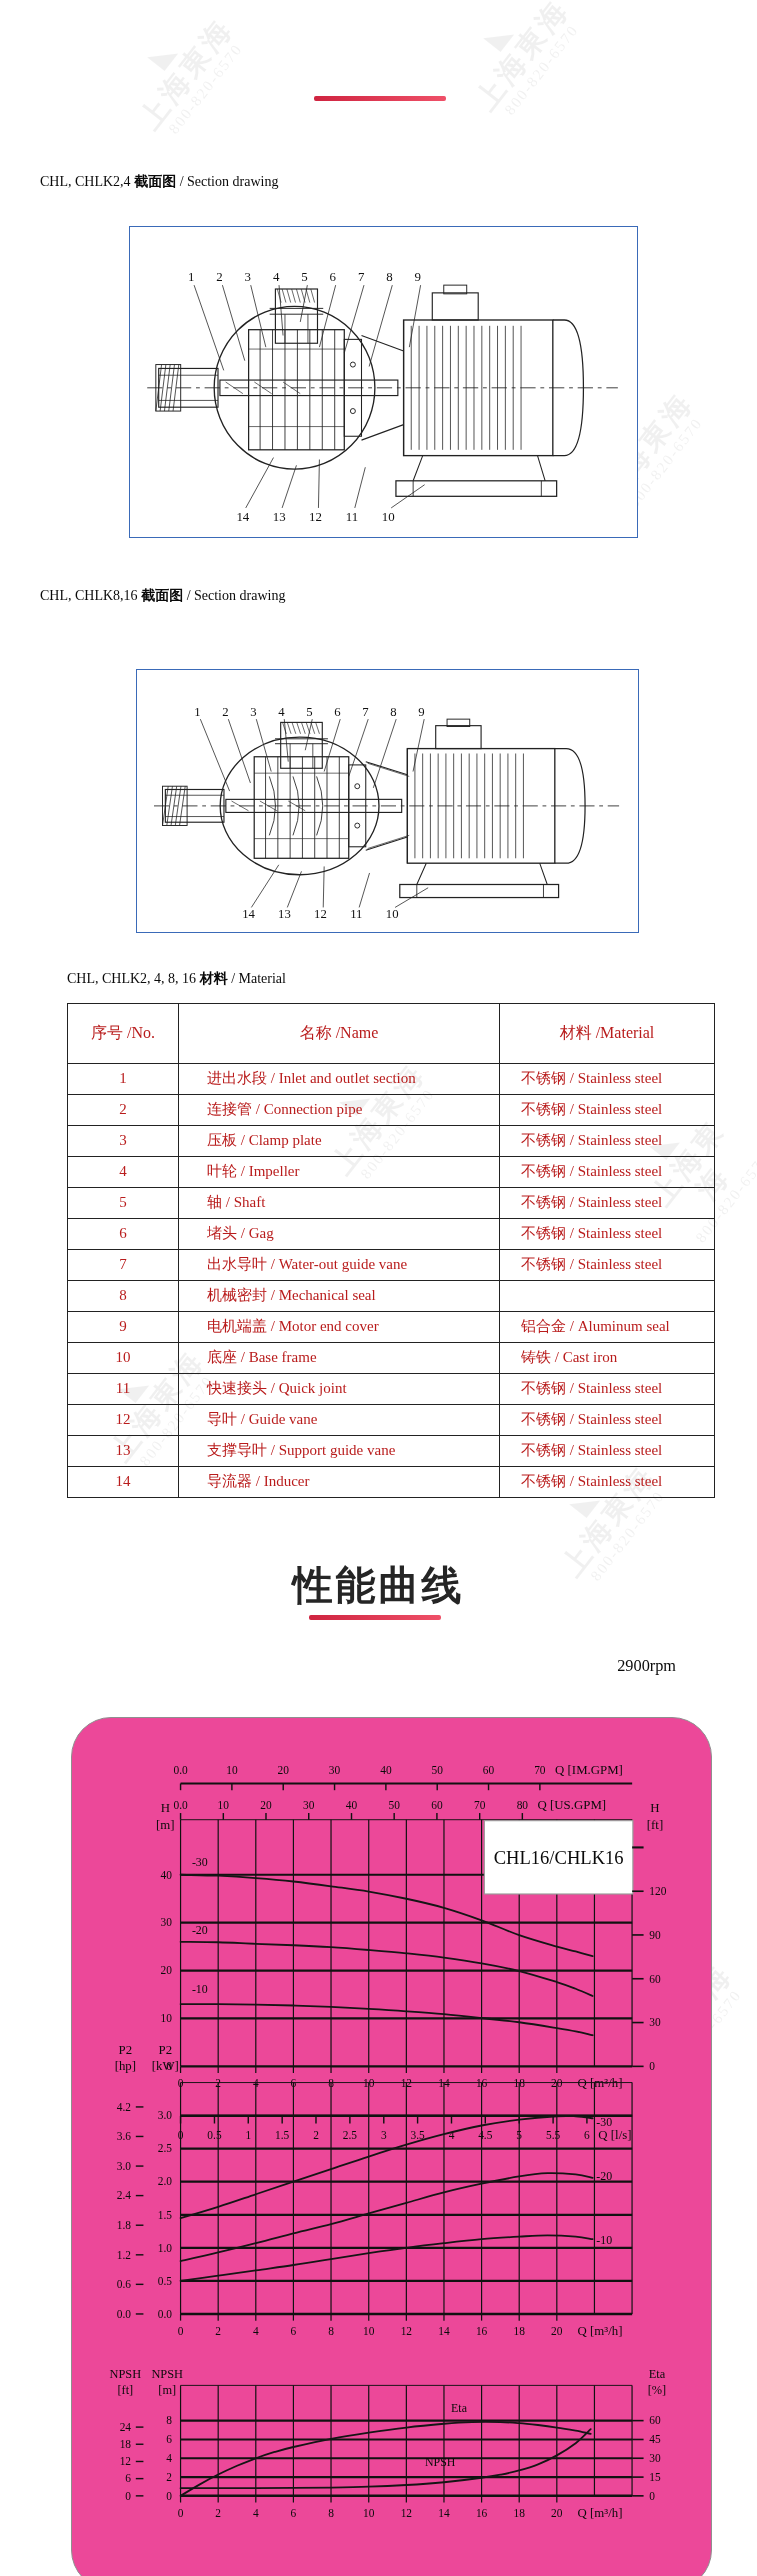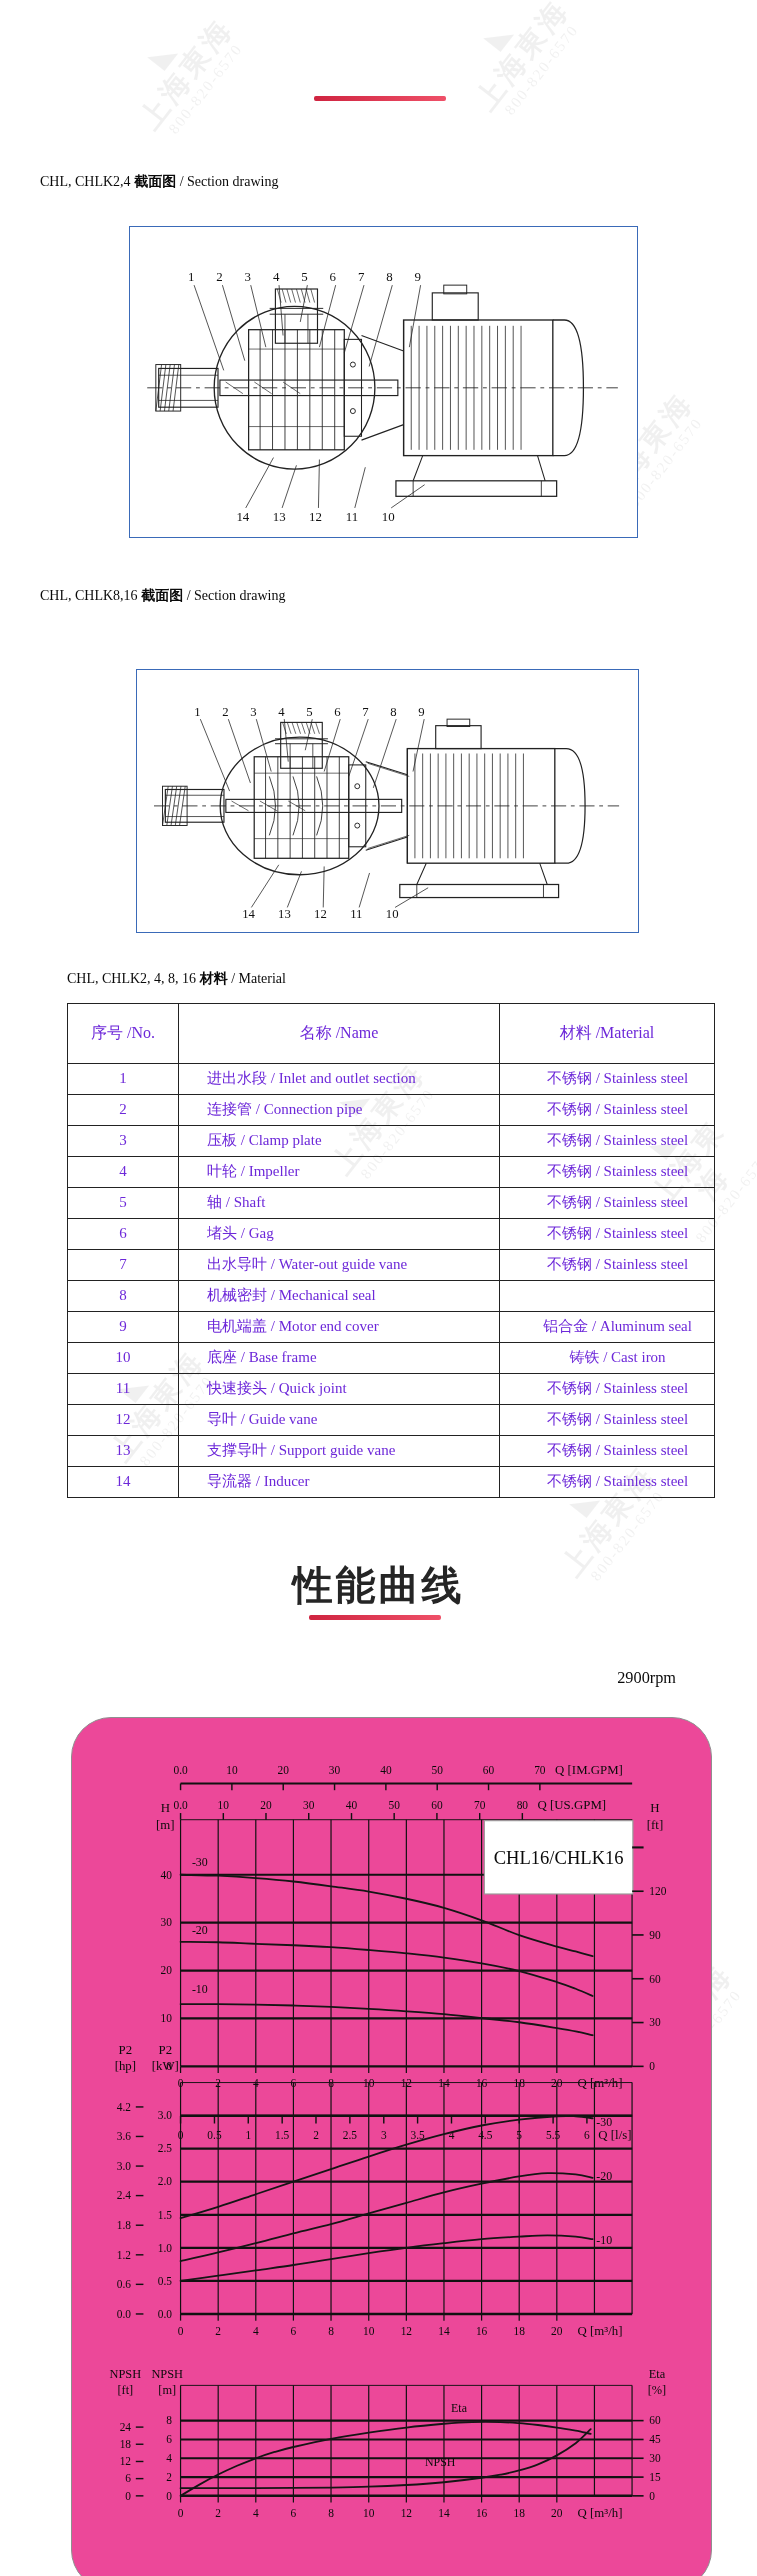--- a/index.html
+++ b/index.html
@@ -12,29 +12,29 @@
   .wm .wm-num{font-size:15.3px;display:block;letter-spacing:1.9px;}
   .sec-title{position:absolute;left:0;width:757px;text-align:center;
              font-family:"DejaVu Sans","Liberation Sans",sans-serif;
              font-size:40px;font-weight:700;color:#252525;letter-spacing:2.9px;}
   .redbar{position:absolute;height:4.8px;border-radius:1.9px;}
   .heading{position:absolute;font-size:14px;color:#0a0a0a;white-space:nowrap;}
   .heading .cjk{font-weight:700;}
   .draw-box{position:absolute;background:#fff;border:1.9px solid #3a6ab8;}
   .draw-box svg{display:block;}
   .mat-table{position:absolute;border-collapse:collapse;table-layout:fixed;
-             font-size:15px;color:#6d28d9;border-radius:12px;}
+             font-size:15px;color:#b91c1c;border-radius:12px;}
   .mat-table td,.mat-table th{border:1px solid #222;font-weight:normal;
              height:30px;padding:0;line-height:1.15;}
   .mat-table tr.hdr th{height:59px;text-align:center;font-size:16px;}
   .mat-table td.c-no{text-align:center;}
   .mat-table td.c-name{text-align:left;padding-left:28px;}
-  .mat-table td.c-mat{text-align:center;padding-left:21px;}
+  .mat-table td.c-mat{text-align:left;padding-left:21px;}
   .mat-table{border:1.9px solid #111;}
-  .rpm{position:absolute;font-size:16.3px;color:#0a0a0a;text-align:right;margin-top:12px;}
+  .rpm{position:absolute;font-size:16.3px;color:#0a0a0a;text-align:right;}
   .perf-box{position:absolute;background:#ec4899;border:1.9px solid #8f8f8f;border-radius:40px;margin-top:28px;}
 </style>
 </head>
 <body>
 
 <div class="page">
 
   <div id="wm-layer">
       <div class="wm" style="left: 115px; top: 29px;">
         <span class="wm-logo">◣</span>

